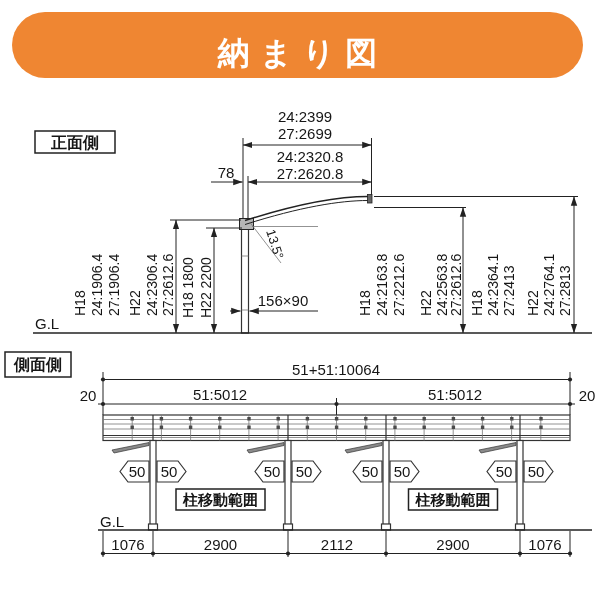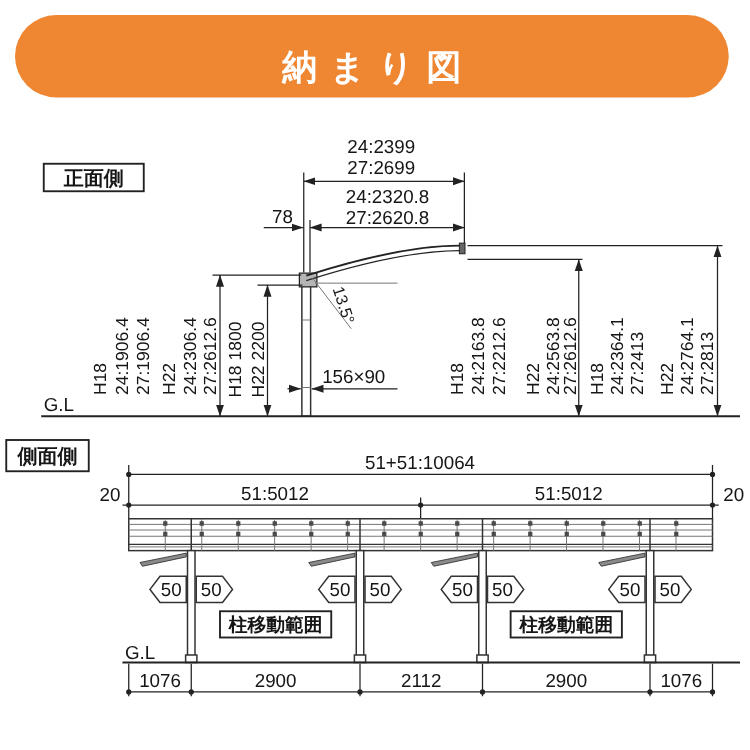--- a/index.html
+++ b/index.html
@@ -7,21 +7,21 @@
     width:600px;height:600px;position:relative;overflow:hidden;
     background:#ffffff;
     font-family:"Liberation Sans","DejaVu Sans",sans-serif;
   }
   .banner{
     position:absolute;left:12px;top:12px;width:571px;height:66px;
     background:#EF8632;border-radius:34px;
     display:flex;align-items:center;justify-content:center;
   }
   .banner-title{
-    color:#ffffff;font-size:28px;font-weight:bold;letter-spacing:10px;
+    color:#ffffff;font-size:32px;font-weight:bold;letter-spacing:10px;
     padding-left:10px; 
     margin-top:18px;
   }
   svg{position:absolute;left:0;top:0;}
   svg text{fill:#161616;font-family:"Liberation Sans","DejaVu Sans",sans-serif;}
   .ln{stroke:#222;stroke-width:1;fill:none;}
   .ln15{stroke:#222;stroke-width:1.5;fill:none;}
   .thin{stroke:#777;stroke-width:0.8;fill:none;}
   .struct{stroke:#333;stroke-width:1.2;fill:#ffffff;}
   .d15{font-size:15px;}

